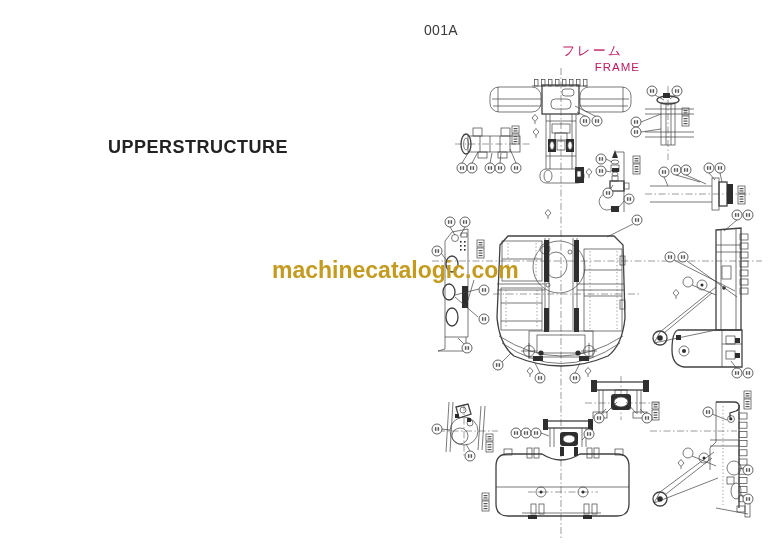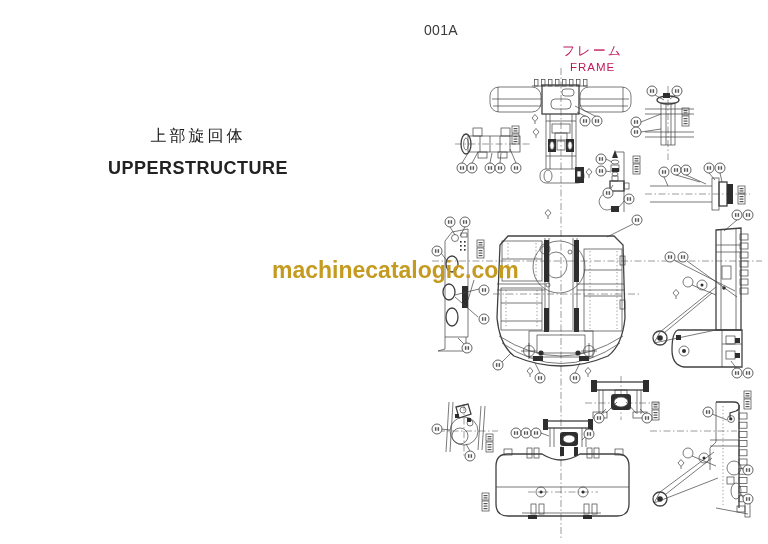--- a/index.html
+++ b/index.html
@@ -19,21 +19,21 @@
   .page{position:absolute;inset:0;}
   .doc-code{
     position:absolute;left:424px;top:22px;
     font-size:14px;letter-spacing:.3px;color:#3a3a3a;
   }
   .diagram-label{
     position:absolute;left:545px;top:42px;width:95px;
     text-align:center;color:#be185d;
   }
   .diagram-label .jp{font-size:13px;letter-spacing:2px;display:block;}
-  .diagram-label .en{font-size:11.5px;letter-spacing:1px;display:block;margin-top:1px;}
+  .diagram-label .en{font-size:11.5px;letter-spacing:1px;display:block;margin-top:1px;text-align:right;}
   .section-title{
     position:absolute;left:58px;top:126px;width:280px;
     text-align:center;color:#222;
   }
   .section-title .jp{font-size:16px;letter-spacing:3px;display:block;font-weight:500;}
   .section-title .en{font-size:18px;letter-spacing:.5px;display:block;margin-top:11px;font-weight:700;}
   .watermark{
     position:absolute;left:272px;top:257px;
     font-size:23px;font-weight:bold;color:var(--wm);
     letter-spacing:0px;white-space:nowrap;
@@ -765,18 +765,17 @@
   </svg>
 
   <div class="doc-code">001A</div>
 
   <div class="diagram-label">
     <span class="jp">フレーム</span>
     <span class="en">FRAME</span>
   </div>
 
   <div class="section-title">
-    <span class="jp">上部旋回体</span>
     <span class="en">UPPERSTRUCTURE</span>
   </div>
 
   <div class="watermark">machinecatalogic.com</div>
 </div>
 
 </body></html>

